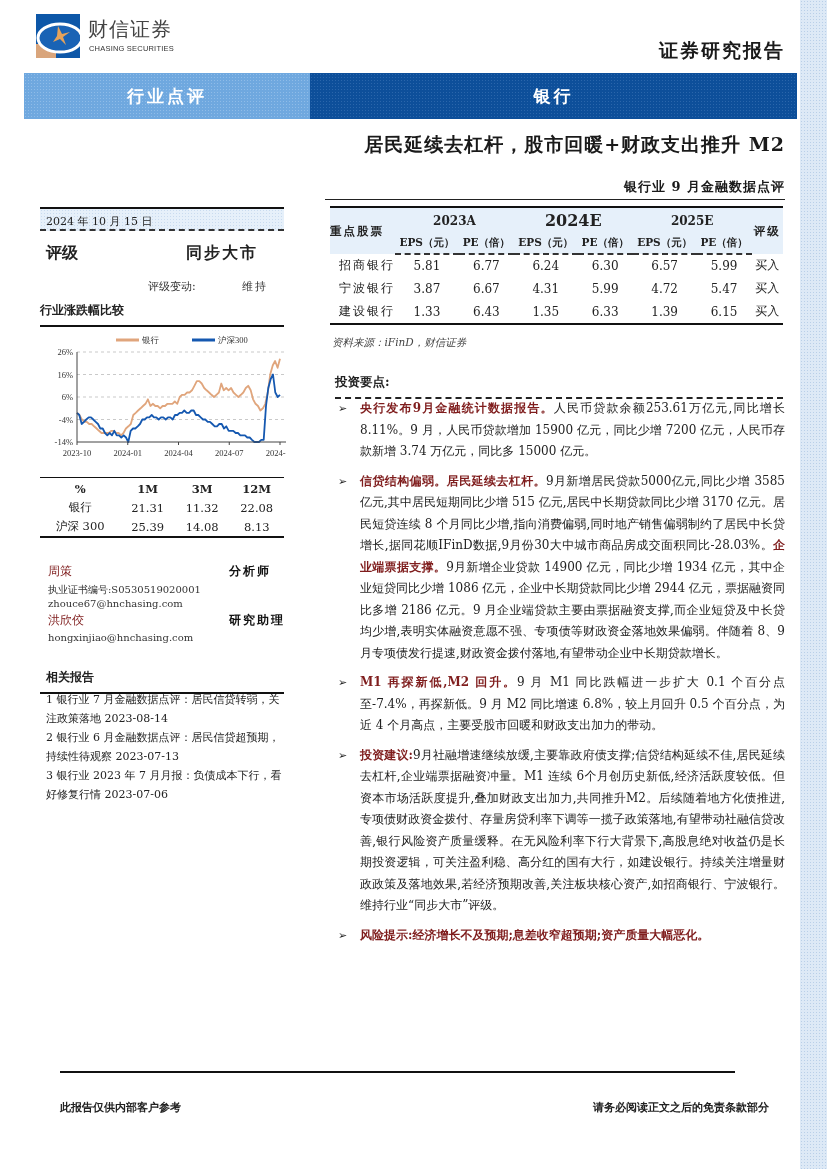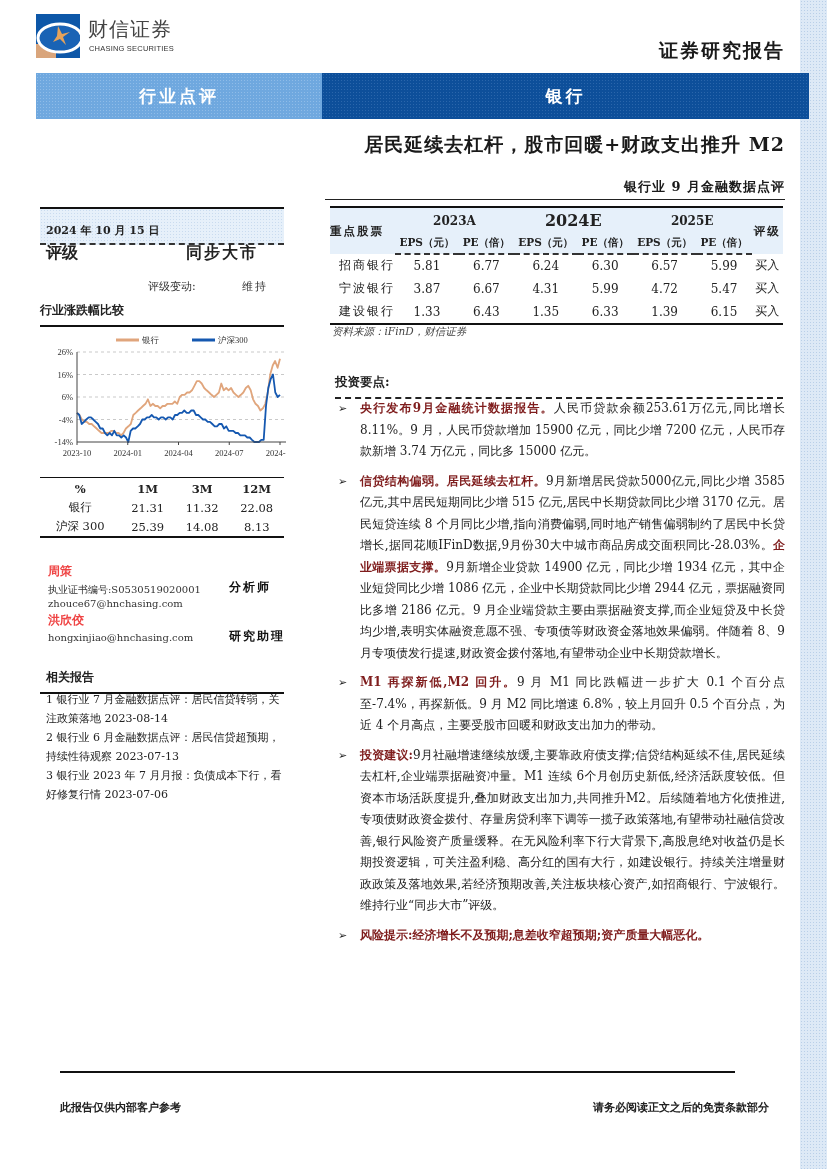--- a/index.html
+++ b/index.html
@@ -9,59 +9,59 @@
   .right-strip { position: absolute; left: 800px; top: 0; width: 27px; height: 1169px;
     background: #dde9f6; background-image: radial-gradient(#b9cfe8 0.6px, transparent 0.8px); background-size: 3px 3px; }
 
   .logo { position: absolute; left: 36px; top: 14px; width: 150px; height: 45px; text-decoration: underline; }
   .logo-mark { position: absolute; left: 0; top: 0; width: 44px; height: 44px; }
   .logo-cn { position: absolute; left: 52px; top: 2px; font-family: "DejaVu Sans", sans-serif; font-size: 20px; color: #444; letter-spacing: 1px; }
   .logo-en { position: absolute; left: 53px; top: 30px; font-family: "Liberation Sans", sans-serif; font-size: 7.5px; color: #333; letter-spacing: 0.2px; }
 
   .report-type { position: absolute; right: 42px; top: 38px; font-size: 19px; font-weight: bold; color: #1a1a1a; letter-spacing: 2px; }
 
-  .band { position: absolute; top: 73px; height: 46px; display: flex; align-items: center; justify-content: center; color: #fff; font-size: 17px; font-weight: bold; letter-spacing: 3px; margin-left: 12px; }
+  .band { position: absolute; top: 73px; height: 46px; display: flex; align-items: center; justify-content: center; color: #fff; font-size: 17px; font-weight: bold; letter-spacing: 3px; }
   .band-left { left: 24px; width: 286px; background: #6fa8df; background-image: radial-gradient(#8fbce8 0.6px, transparent 0.8px); background-size: 3px 3px; }
   .band-right { left: 310px; width: 487px; background: #0d4f9a; background-image: radial-gradient(#2a66ab 0.6px, transparent 0.8px); background-size: 3px 3px; }
 
   .main-title { position: absolute; right: 42px; top: 132px; font-size: 19px; font-weight: bold; color: #1a1a1a; letter-spacing: 1px; }
   .sub-title { position: absolute; right: 42px; top: 178px; font-size: 13px; font-weight: bold; color: #1a1a1a; letter-spacing: 1px; }
   .sub-rule { position: absolute; left: 325px; right: 42px; top: 199px; border-top: 1.5px solid #222; }
-  .date-box { position: absolute; left: 40px; top: 207px; width: 244px; height: 38px; border-top: 2px solid #111; border-bottom: 2px dashed #333;
-    background: #e6f0fa; background-image: radial-gradient(#c9dbef 0.6px, transparent 0.8px); background-size: 3px 3px; font-size: 11px; font-weight: bold; padding: 14px 6px; }
+  .date-box { position: absolute; left: 40px; top: 207px; width: 244px; height: 24px; border-top: 2px solid #111; border-bottom: 2px dashed #333;
+    background: #e6f0fa; background-image: radial-gradient(#c9dbef 0.6px, transparent 0.8px); background-size: 3px 3px; font-size: 11px; font-weight: normal; padding: 5px 6px; }
   .rating-label { position: absolute; left: 46px; top: 243px; font-size: 16px; font-weight: bold; }
   .rating-value { position: absolute; left: 186px; top: 243px; font-size: 16px; font-weight: bold; letter-spacing: 2px; }
   .rating-change-label { position: absolute; left: 148px; top: 279px; font-size: 11px; color: #333; }
   .rating-change-value { position: absolute; left: 242px; top: 279px; font-size: 11px; color: #333; letter-spacing: 2px; }
   .perf-title { position: absolute; left: 40px; top: 302px; width: 244px; font-size: 12px; font-weight: bold; border-bottom: 2px solid #111; padding-bottom: 6px; }
 
   .chart-wrap { position: absolute; left: 36px; top: 330px; width: 250px; height: 135px; }
   .chart-wrap svg text { font-family: "Liberation Serif", serif; font-size: 8.5px; fill: #333; }
 
   .perf-table { position: absolute; left: 40px; top: 477px; width: 244px; border-top: 1px solid #111; border-bottom: 2px solid #111; border-collapse: collapse; font-size: 11.5px; }
   .perf-table th { font-weight: bold; padding: 4px 0 2px; text-align: center; }
   .perf-table td { text-align: center; padding: 2px 0; }
 
   .analyst { position: absolute; left: 48px; font-size: 10px; color: #333; }
-  .analyst-name { font-size: 12px; font-weight: bold; color: #ef4444; position: absolute; left: 48px; }
-  .analyst-role { font-size: 12px; font-weight: bold; color: #111; position: absolute; left: 229px; letter-spacing: 2px; margin-top: 16px; }
+  .analyst-name { font-size: 12px; font-weight: normal; color: #7f1d1d; position: absolute; left: 48px; }
+  .analyst-role { font-size: 12px; font-weight: bold; color: #111; position: absolute; left: 229px; letter-spacing: 2px; }
 
   .related-title { position: absolute; left: 40px; top: 669px; width: 244px; font-size: 12px; font-weight: bold; border-bottom: 2px solid #111; padding: 0 6px 6px; }
   .related-list { position: absolute; left: 46px; top: 690px; width: 236px; font-size: 11px; line-height: 19px; color: #222; }
 
   
   .stock-table { position: absolute; left: 330px; top: 206px; width: 453px; border-collapse: collapse; font-size: 11px; }
   .stock-table thead { background: #e6f0fa; margin-left: 23px; }
   .stock-table thead tr:first-child th { border-top: 2px solid #111; }
   .stock-table thead tr:last-child th { border-bottom: 2px dashed #333; }
   .stock-table th { font-weight: bold; padding: 3px 0; text-align: center; font-size: 10.5px; }
   .stock-table td { text-align: center; padding: 3px 0; font-size: 12px; }
   .stock-table tbody tr:last-child td { border-bottom: 2px solid #111; }
   .stock-table td.name { text-align: right; letter-spacing: 2px; }
-  .source { position: absolute; left: 332px; top: 325px; font-size: 10.5px; font-style: italic; color: #444; }
+  .source { position: absolute; left: 332px; top: 336px; font-size: 10.5px; font-style: italic; color: #444; }
 
   .points-title { position: absolute; left: 335px; top: 374px; width: 448px; font-size: 12.5px; font-weight: bold; border-bottom: 2px dashed #222; padding-bottom: 6px; }
   .bullets { position: absolute; left: 335px; top: 398px; width: 450px; font-size: 12px; line-height: 21.5px; color: #222; }
   .bullet { position: relative; padding-left: 25px; margin-bottom: 8px; text-align: justify; }
   .bullet .arrow { position: absolute; left: 3px; top: 0; font-size: 11px; }
   .bullet b { font-weight: bold; color: #7f1d1d; }
 
   .footer-rule { position: absolute; left: 60px; right: 92px; top: 1071px; border-top: 2px solid #111; }
   .footer-left { position: absolute; left: 60px; top: 1100px; font-size: 11px; font-weight: bold; }
   .footer-right { position: absolute; right: 58px; top: 1100px; font-size: 11px; font-weight: bold; }

